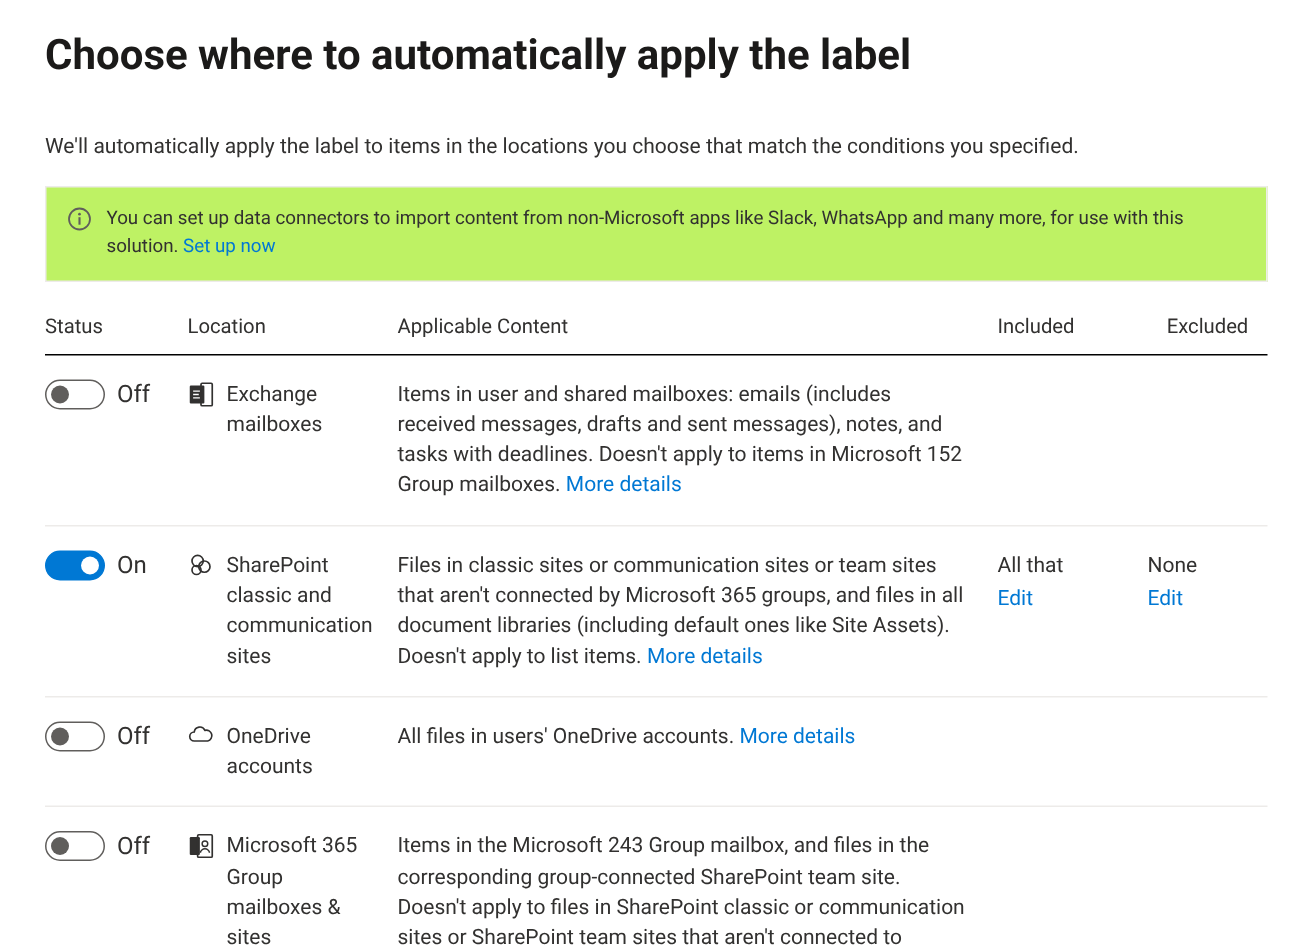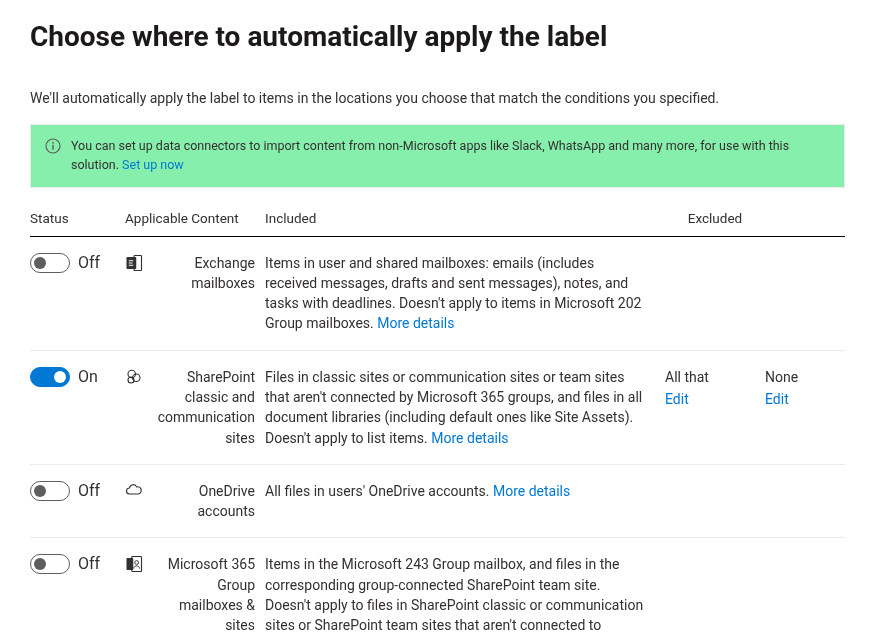--- a/index.html
+++ b/index.html
@@ -17,21 +17,21 @@
       color: #1b1a19;
       margin-bottom: 14px;
     }
     .page-subtitle {
       font-size: 14px;
       color: #323130;
       margin-bottom: 18px;
       margin-top: 37px;
     }
     .info-banner {
-      background: #86efac;
+      background: #bef264;
       border: 1px solid #edebe9;
       padding: 12px 14px;
       font-size: 12.5px;
       color: #323130;
       display: flex;
       align-items: flex-start;
       gap: 10px;
       margin-bottom: 22px;
     }
     .info-icon {
@@ -108,21 +108,20 @@
     .status-label {
       font-size: 16px;
       color: #323130;
       line-height: 20px;
     }
     .location-cell {
       display: flex;
       align-items: flex-start;
       gap: 8px;
       padding-right: 10px;
-      text-align: right;
     }
     .loc-icon {
       flex: 0 0 auto;
       width: 18px;
       height: 18px;
       color: #605e5c;
       margin-top: 1px;
     }
     .loc-icon svg { display: block; width: 18px; height: 18px; }
     .loc-name { color: #323130; }
@@ -156,20 +155,21 @@
     </svg>
   </span>
   <span class="info-text">
     <span>You can set up data connectors to import content from non-Microsoft apps like Slack, WhatsApp and many more, for use with this solution.</span>
     <span class="link">Set up now</span>
   </span>
 </div>
 
 <div class="table-header">
   <div>Status</div>
+  <div>Location</div>
   <div>Applicable Content</div>
   <div>Included</div>
   <div class="th-excluded">Excluded</div>
 </div>
 
 <div class="row">
   <div class="status-cell">
     <div class="toggle toggle-off"></div>
     <div class="status-label">Off</div>
   </div>
@@ -177,21 +177,21 @@
     <span class="loc-icon">
       <svg viewBox="0 0 24 24">
           <rect x="2" y="4" width="13" height="16" rx="1" fill="#323130"></rect>
           <rect x="12" y="2" width="10" height="20" rx="1" fill="none" stroke="#323130" stroke-width="1.5"></rect>
           <path d="M5 9h6M5 12h5M5 15h6" stroke="#fff" stroke-width="1.3"></path>
         </svg>
     </span>
     <div class="loc-name">Exchange mailboxes</div>
   </div>
   <div class="desc-cell">
-    <span>Items in user and shared mailboxes: emails (includes received messages, drafts and sent messages), notes, and tasks with deadlines. Doesn't apply to items in Microsoft 202 Group mailboxes.</span>
+    <span>Items in user and shared mailboxes: emails (includes received messages, drafts and sent messages), notes, and tasks with deadlines. Doesn't apply to items in Microsoft 152 Group mailboxes.</span>
     <span class="link">More details</span>
   </div>
   <div class="included-cell"></div>
   <div class="excluded-cell"></div>
 </div>
 
 <div class="row">
   <div class="status-cell">
     <div class="toggle toggle-on"></div>
     <div class="status-label">On</div>

